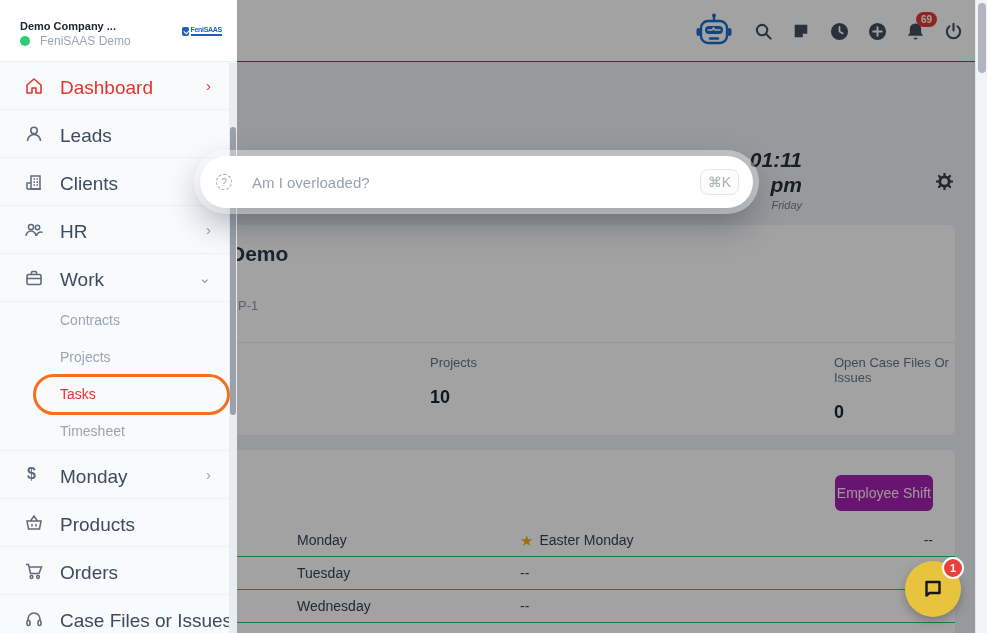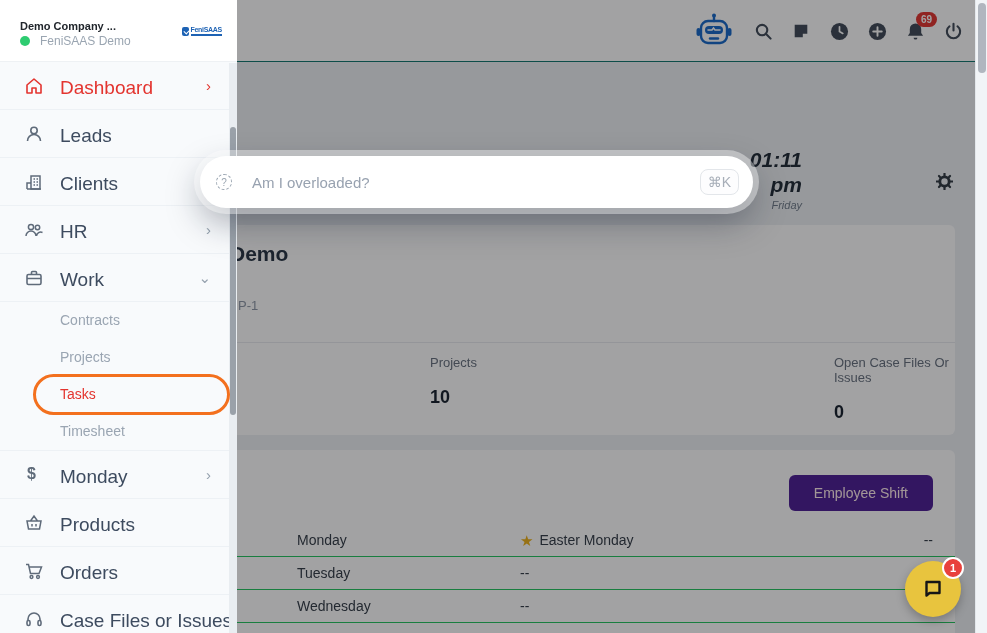--- a/index.html
+++ b/index.html
@@ -21,22 +21,22 @@
   .card1 { top:225px; height:210px; }
   .company-title { position:absolute; left:170px; top:17px; font-size:21px; font-weight:bold; color:#273444; }
   .company-code  { position:absolute; left:178px; top:73px; font-size:13px; color:#8d97a6; }
   .card1-divider { position:absolute; left:0; right:0; top:117px; border-top:1px solid #e8ebef; }
   .stat { position:absolute; top:130px; }
   .stat-1 { left:370px; } .stat-2 { left:752px;margin-left:22px; }
   .stat-label { font-size:13px; color:#66707e; }
   .stat-value { font-size:18px; font-weight:bold; color:#16202c; margin-top:17px; }
 
   .card2 { top:450px; height:260px; }
-  .shift-btn { position:absolute; right:22px; top:25px; background:#4c1d95; color:#ffecec; border:none; border-radius:6px;
-               padding:10px 25px; font-size:14px; font-family:inherit; cursor:pointer; }
+  .shift-btn { position:absolute; right:22px; top:25px; background:#a21caf; color:#ffecec; border:none; border-radius:6px;
+               padding:10px 2px; font-size:14px; font-family:inherit; cursor:pointer; }
   .week-table { position:absolute; left:0; right:0; top:74px; }
   .week-row { position:relative; height:33px; border-bottom:1px solid #22c55e; font-size:14px; color:#333c47; }
   .wr-day { position:absolute; left:237px; top:8px; }
   .wr-holiday { position:absolute; left:460px; top:8px; display:flex; align-items:center; gap:6px; }
   .star { color:#edb119; font-size:15px; line-height:1; }
   .wr-hours { position:absolute; right:22px; top:8px; }
 
   .clock-block { position:absolute; right:185px; top:147px; text-align:right; color:#1f2a36;font-style:italic; }
   .clock-time, .clock-mer { font-size:21px; font-weight:bold; line-height:25px; }
   .clock-day { font-size:11px; color:#6e7a89; margin-top:2px; }

